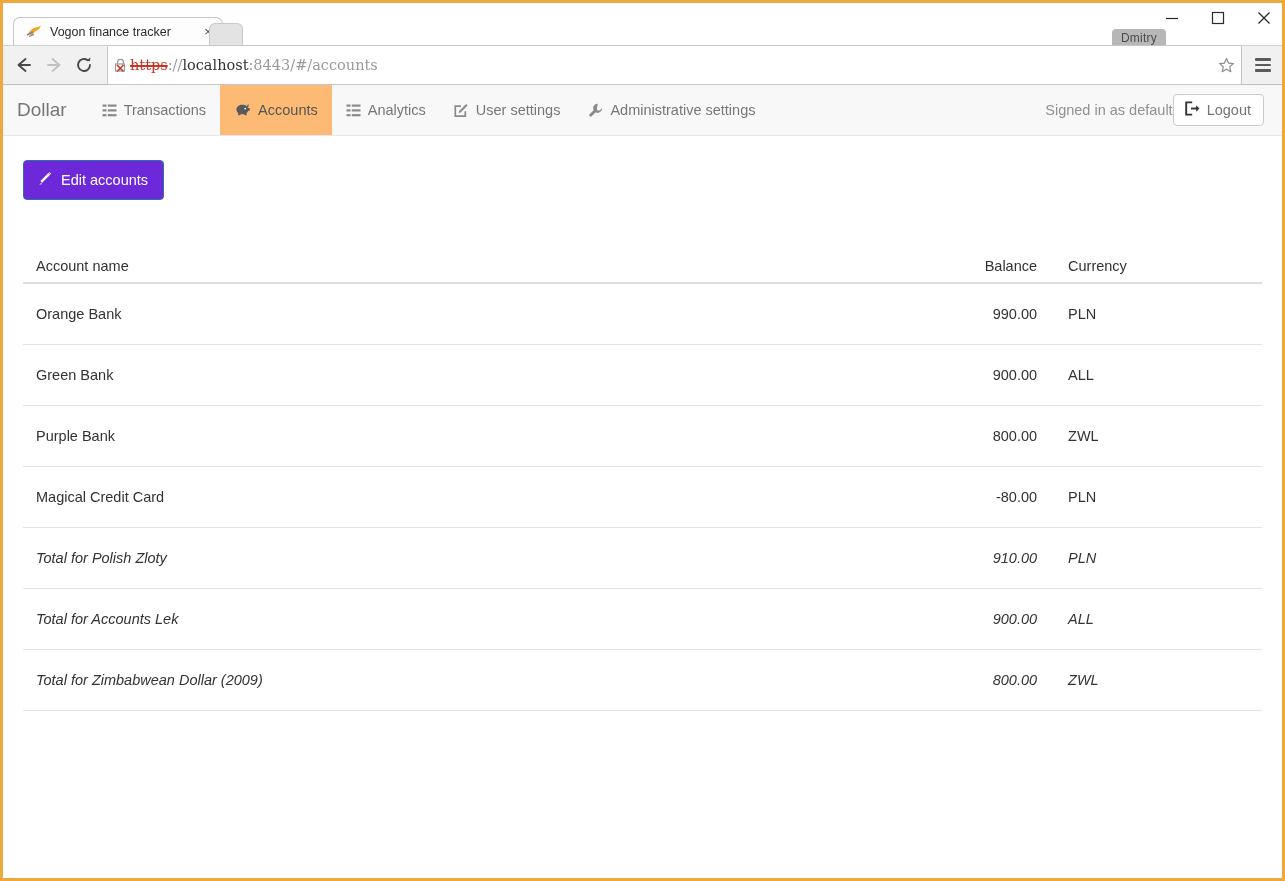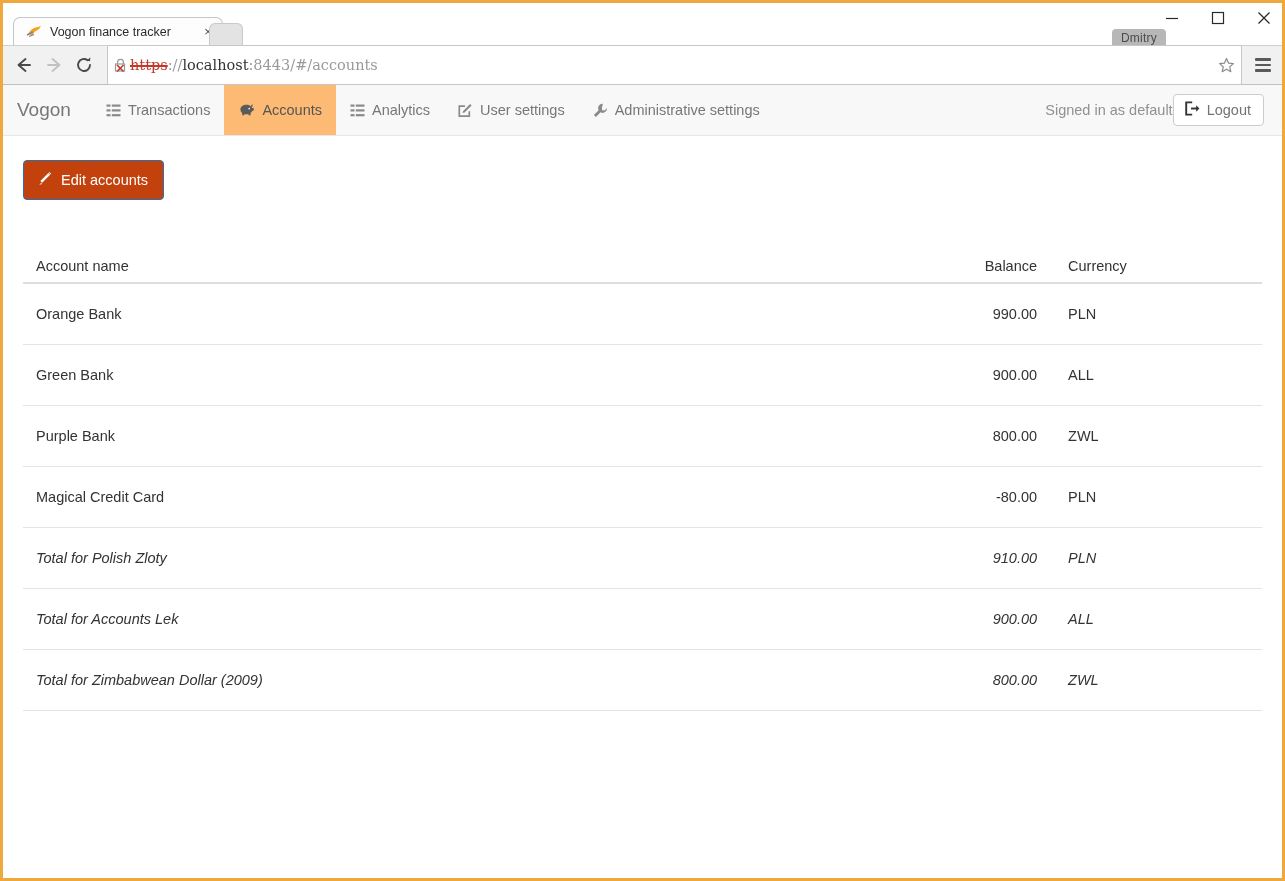--- a/index.html
+++ b/index.html
@@ -215,21 +215,21 @@
     cursor: pointer;
     white-space: nowrap;
   }
 
   
   #content {
     padding: 24px 20px 0 20px;
   }
   #edit-accounts-btn {
     display: inline-flex; align-items: center; gap: 8px;
-    background: #c2410c;
+    background: #6d28d9;
     color: #ffffff;
     font-size: 14.5px;
     border: 1px solid #2a72ac;
     border-radius: 4px;
     padding: 10px 15px 10px 14px;
     cursor: pointer;
     margin-bottom: 26px;
     white-space: nowrap;
   }
 
@@ -352,21 +352,21 @@
           <span class="bar"></span>
           <span class="bar"></span>
       </span>
     </div>
   </div>
 
   <div id="page">
 
     <div id="navbar">
 
-      <div id="brand">Vogon</div>
+      <div id="brand">Dollar</div>
 
       <div class="nav-item">
         <span class="ico">
           <svg width="15" height="15" viewBox="0 0 15 15">
             <rect x="0.5" y="1.5" width="4" height="2.2" fill="#8a8a8a"></rect>
             <rect x="0.5" y="6.3" width="4" height="2.2" fill="#8a8a8a"></rect>
             <rect x="0.5" y="11.1" width="4" height="2.2" fill="#8a8a8a"></rect>
             <rect x="5.8" y="1.5" width="8.7" height="2.2" fill="#8a8a8a"></rect>
             <rect x="5.8" y="6.3" width="8.7" height="2.2" fill="#8a8a8a"></rect>
             <rect x="5.8" y="11.1" width="8.7" height="2.2" fill="#8a8a8a"></rect>

